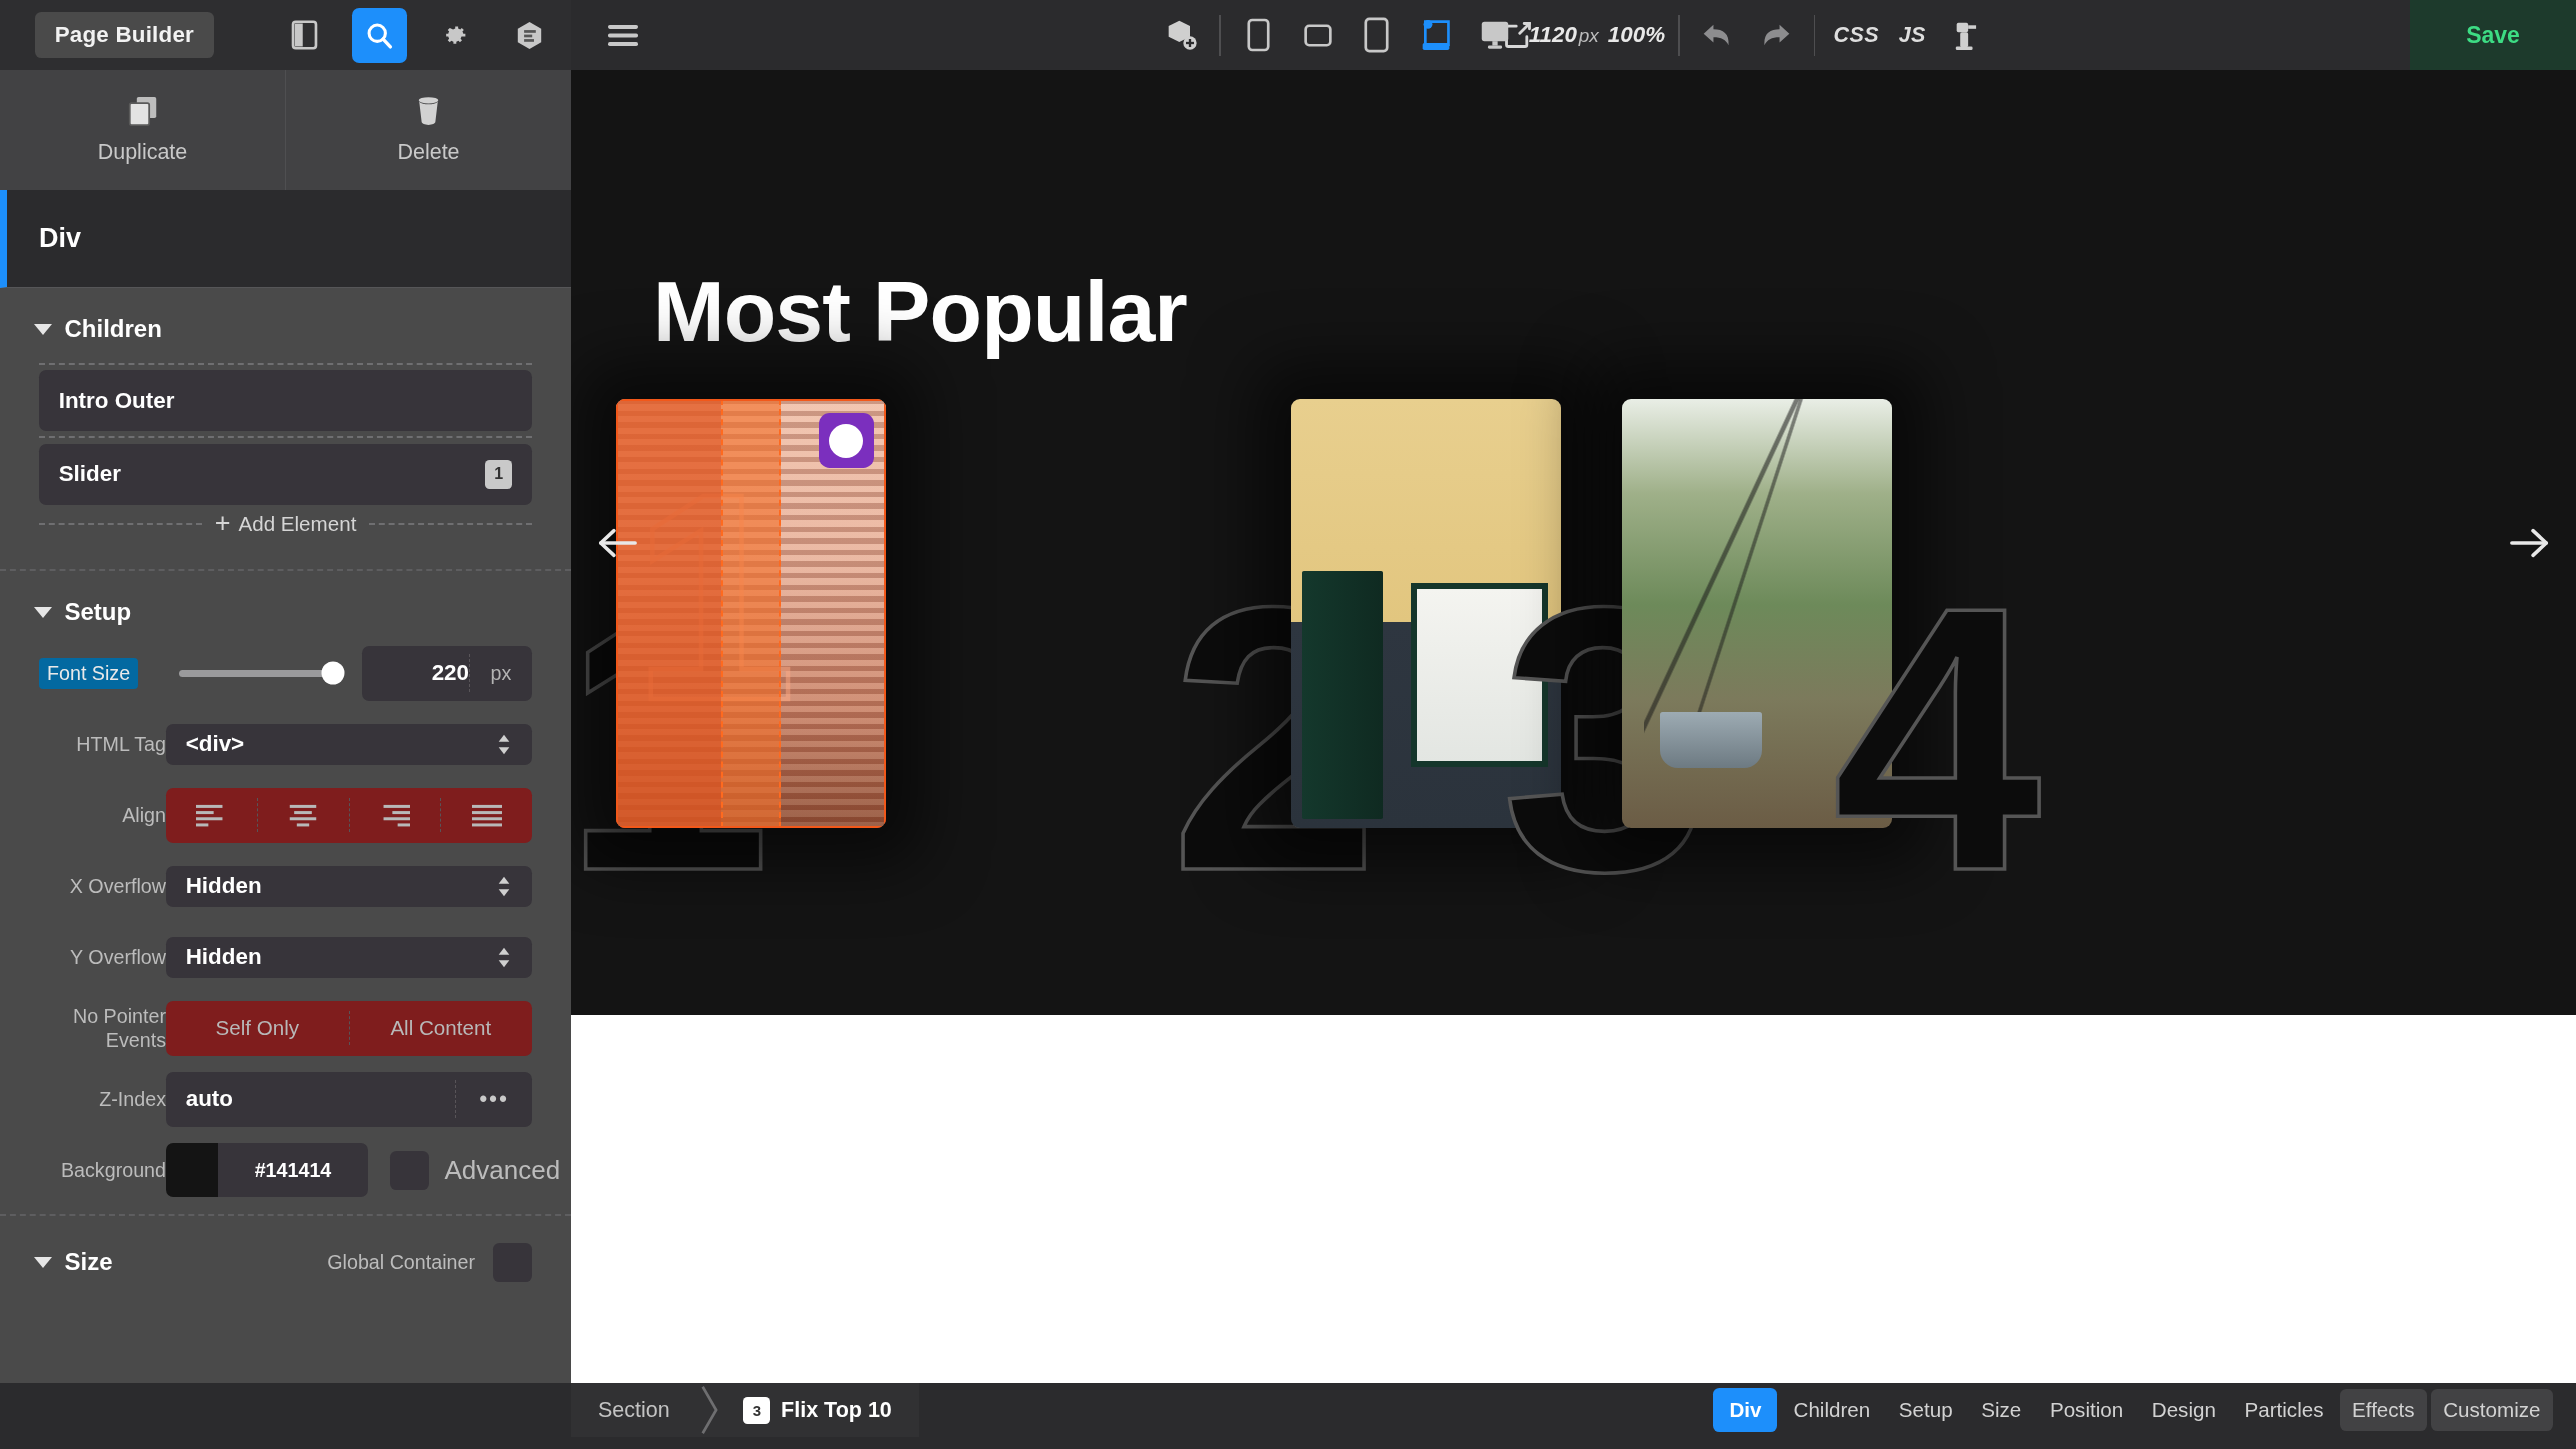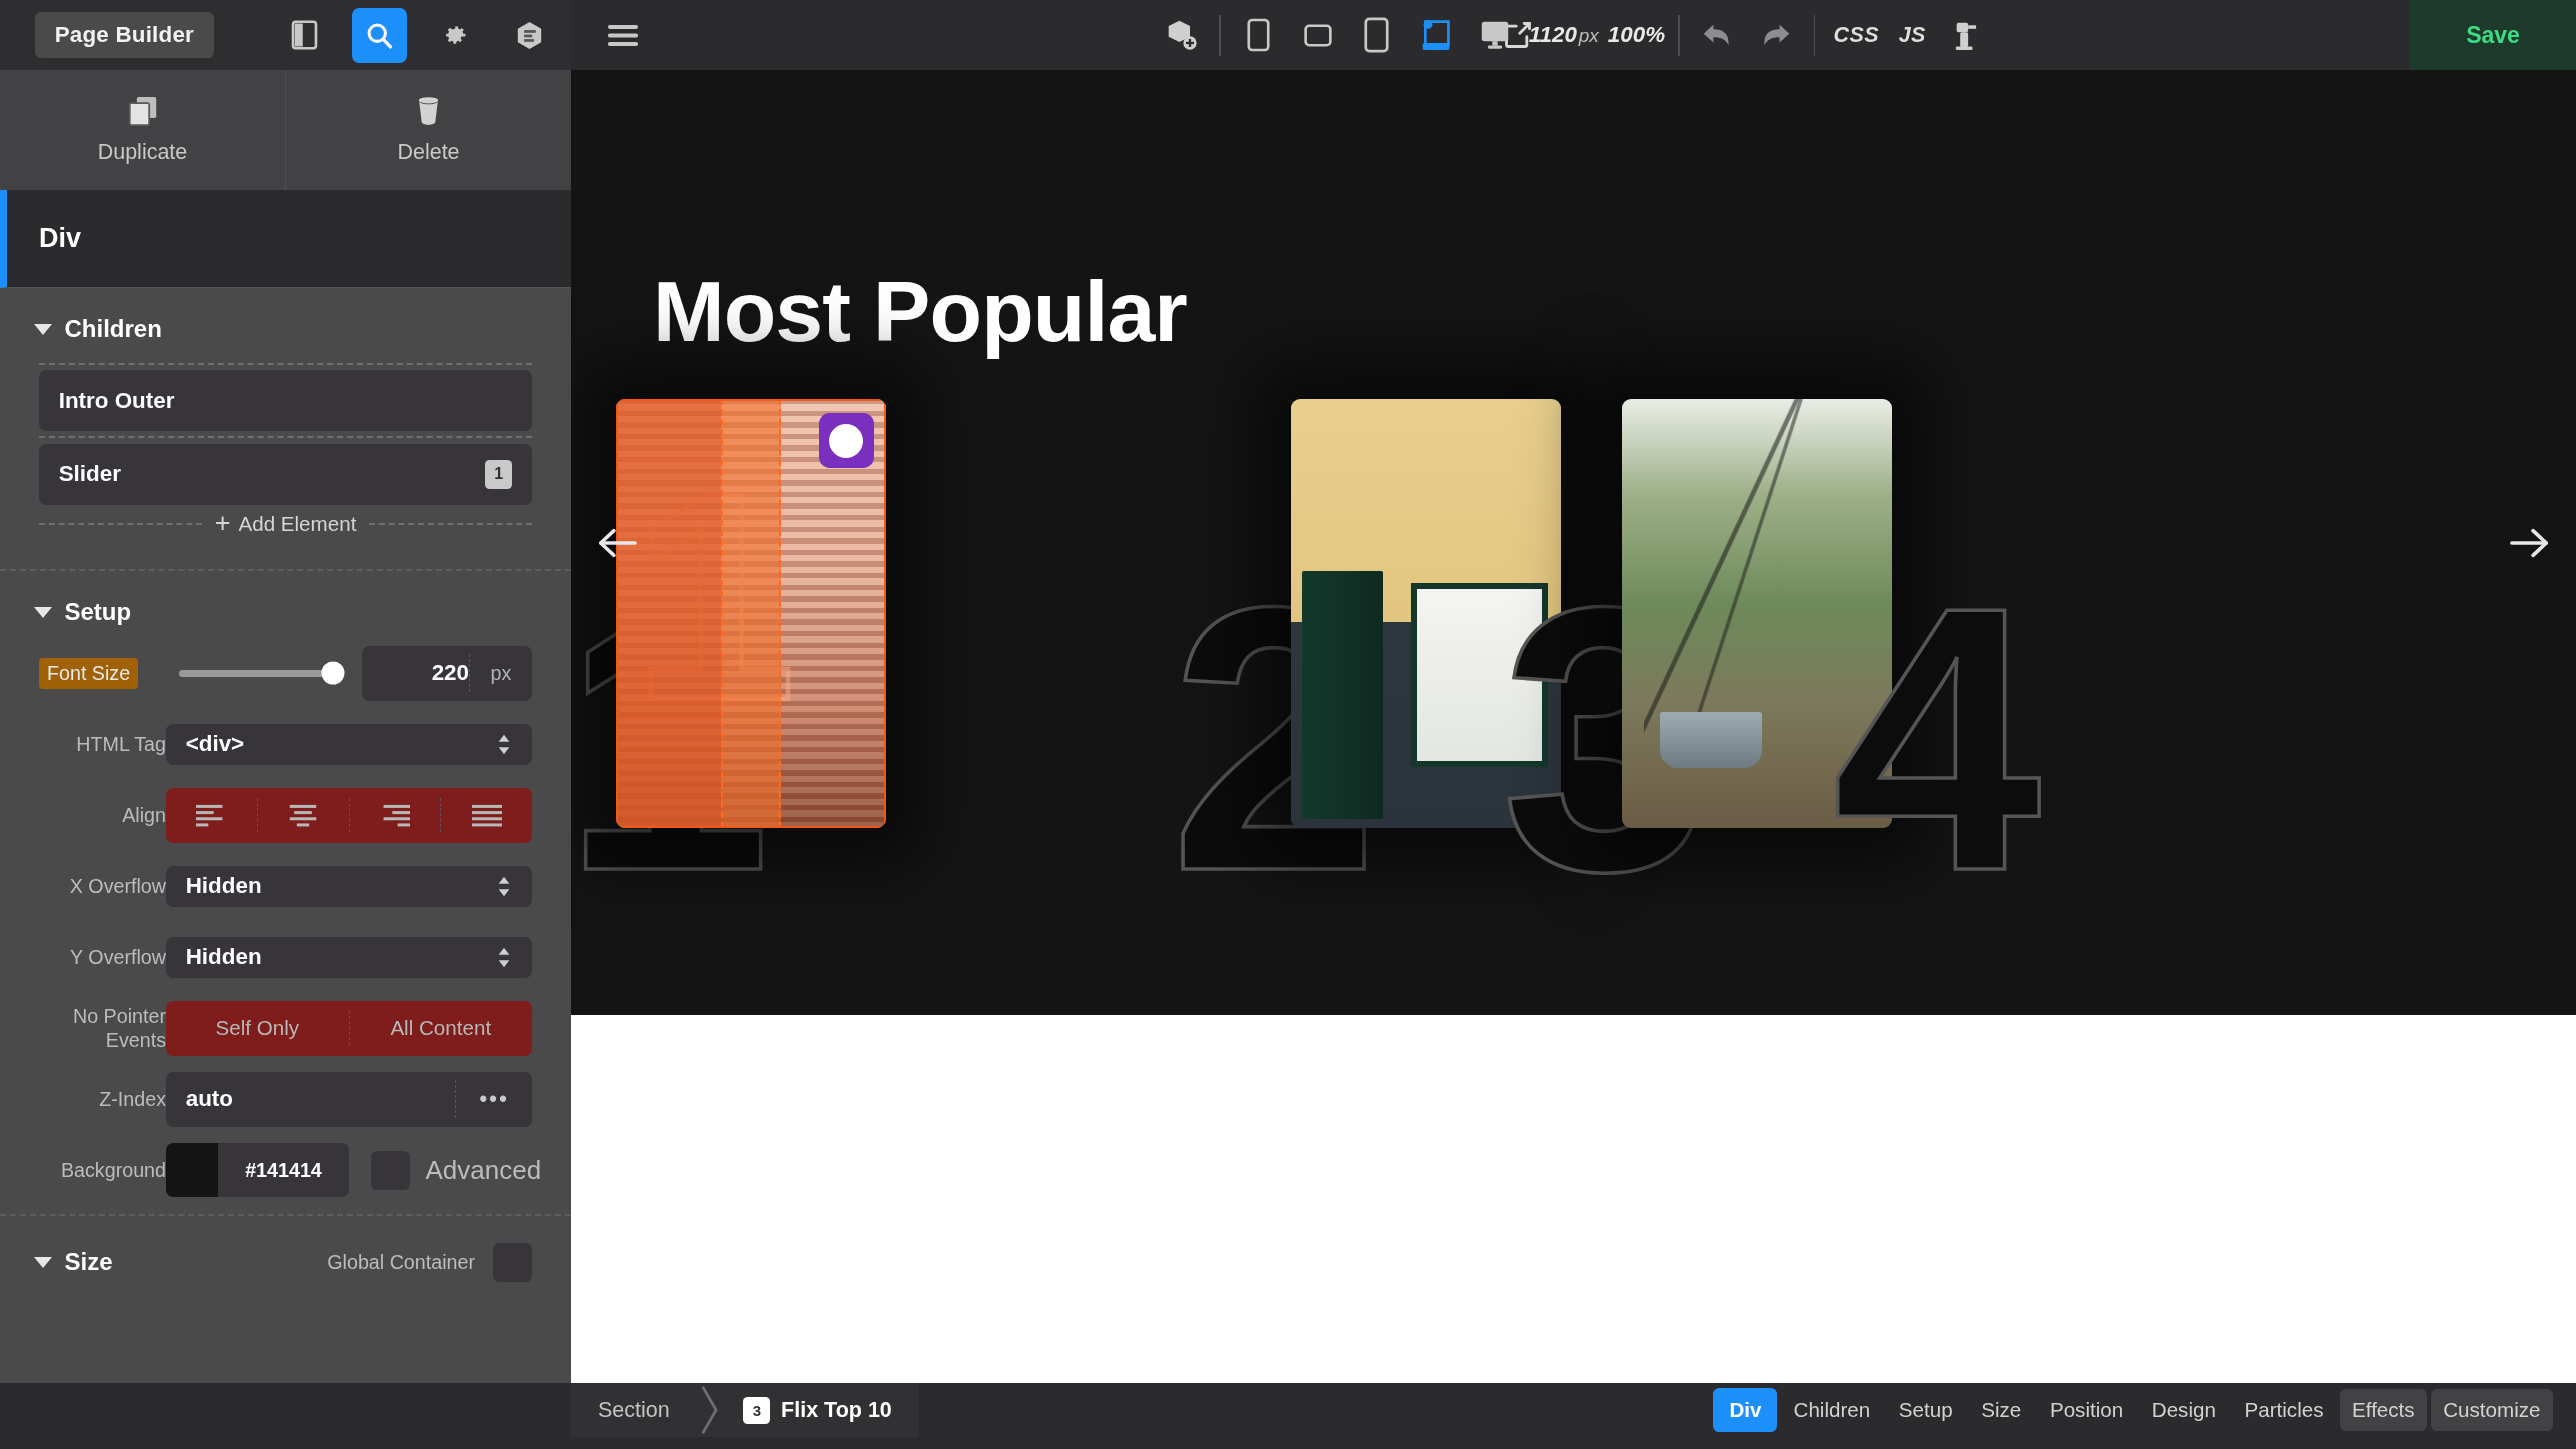--- a/index.html
+++ b/index.html
@@ -97,21 +97,21 @@
   }
   .add-row { display: flex; align-items: center; gap: 12.5px; margin-top: 5.4px; }
   .add-dash { flex: 1; border-top: 2.7px dashed #6f6f71; height: 0; }
   .add-label { color: #d5d5d5; font-size: 20.6px; display: flex; align-items: center; gap: 8px; cursor: pointer; white-space: nowrap; }
   .plus { font-size: 27px; line-height: 1; font-weight: 300; }
 
   .divider-dash { border-top: 2.7px dashed #5e5e60; margin: 32px 0 0 0; }
 
   .field { display: flex; align-items: center; padding: 0 39px; margin-bottom: 16px; min-height: 55px; }
   .field-label { width: 127px; flex: 0 0 127px; color: #bcbcbc; font-size: 19.7px; line-height: 1.25; }
-  .field-label.chip { background: #a16207; color: #e9e9e9; border-radius: 4px; padding: 3.6px 8px; width: auto; flex: 0 0 auto; margin-right: 41px; }
+  .field-label.chip { background: #0369a1; color: #e9e9e9; border-radius: 4px; padding: 3.6px 8px; width: auto; flex: 0 0 auto; margin-right: 41px; }
   .field-ctl { flex: 1; display: flex; align-items: center; }
 
   .slider-track { flex: 1; height: 7.2px; background: #9a9a9c; border-radius: 3.6px; position: relative; margin-right: 25px; }
   .slider-knob { position: absolute; top: 50%; right: 3.6px; transform: translate(50%,-50%); width: 23px; height: 23px; border-radius: 50%; background: #fff; cursor: pointer; }
   .num-box {
     background: #37343a; border-radius: 7.2px; height: 55px; width: 170px; display: flex; align-items: center;
   }
   .num-val { flex: 1; color: #fff; font-size: 22.4px; font-weight: bold; padding-left: 19.7px; }
   .num-unit { width: 63px; border-left: 1.8px dashed #595559; color: #b3b3b3; font-size: 19.7px; display:flex; align-items:center; justify-content:center; height: 38px; }
 
@@ -124,21 +124,21 @@
 
   .seg-box { flex: 1; background: #7f1d1d; border-radius: 7.2px; height: 55px; display: flex; align-items: center; }
   .seg-item { flex: 1; display: flex; align-items: center; justify-content: center; border-right: 1.8px dashed #585458; cursor: pointer; height: 34px; }
   .seg-item:last-child { border-right: none; }
   .seg-text { color: #b8b8b8; font-size: 20.6px; }
 
   .zi-box { flex: 1; background: #37343a; border-radius: 7.2px; height: 55px; display: flex; align-items: center; padding-left: 19.7px; }
   .zi-val { color: #fff; font-size: 22.4px; font-weight: bold; }
   .zi-dots { margin-left: auto; width: 77px; border-left: 1.8px dashed #585458; height: 38px; display:flex; align-items:center; justify-content:center; color:#c9c9c9; font-size: 23px; letter-spacing: 1.8px; cursor:pointer; }
 
-  .color-box { width: 183px; height: 54px; border-radius: 7.2px; overflow: hidden; display: flex; cursor: pointer; }
+  .color-box { width: 202px; height: 54px; border-radius: 7.2px; overflow: hidden; display: flex; cursor: pointer; }
   .color-swatch { width: 52px; background: #141414; }
   .color-hexwrap { flex: 1; background: #37343a; display: flex; align-items: center; justify-content: center; }
   .color-hex { color: #fff; font-size: 19.7px; font-weight: bold; }
   .adv-check { width: 39px; height: 39px; border-radius: 6.3px; background: #37343a; margin-left: 21.5px; cursor: pointer; }
   .adv-label { color: #bcbcbc; font-size: 26px; margin-left: 16px; }
 
   .size-head {
     border-top: 2.7px dashed #5e5e60; padding: 27px 39px 0 34px; display: flex; align-items: center;
   }
   .size-head .gc-label { margin-left: auto; color: #bcbcbc; font-size: 19.7px; }

